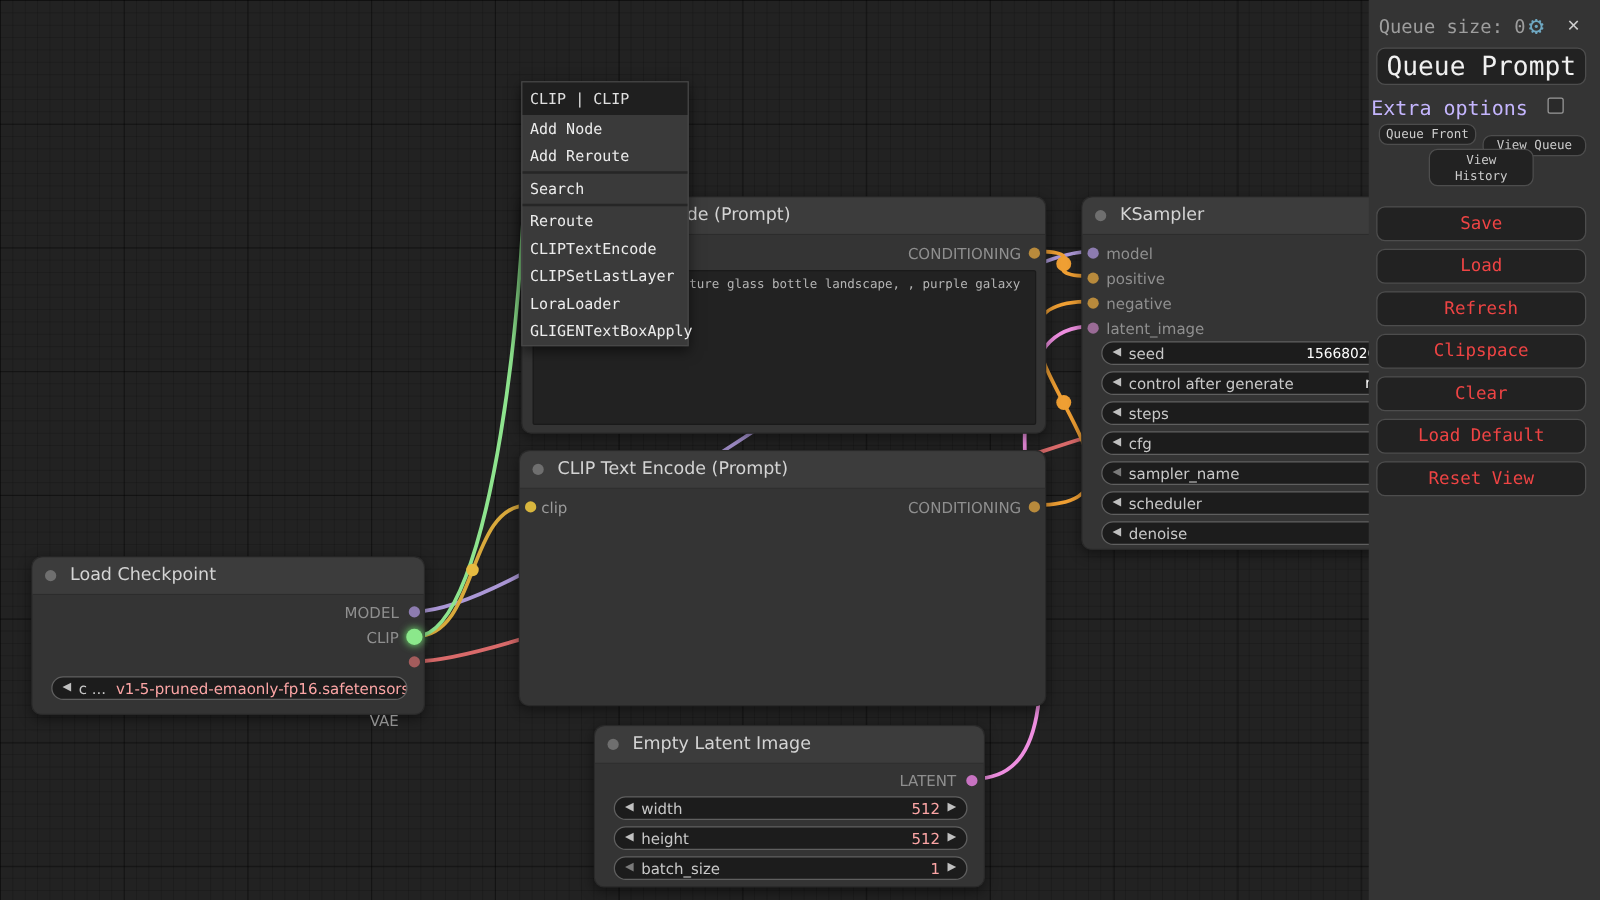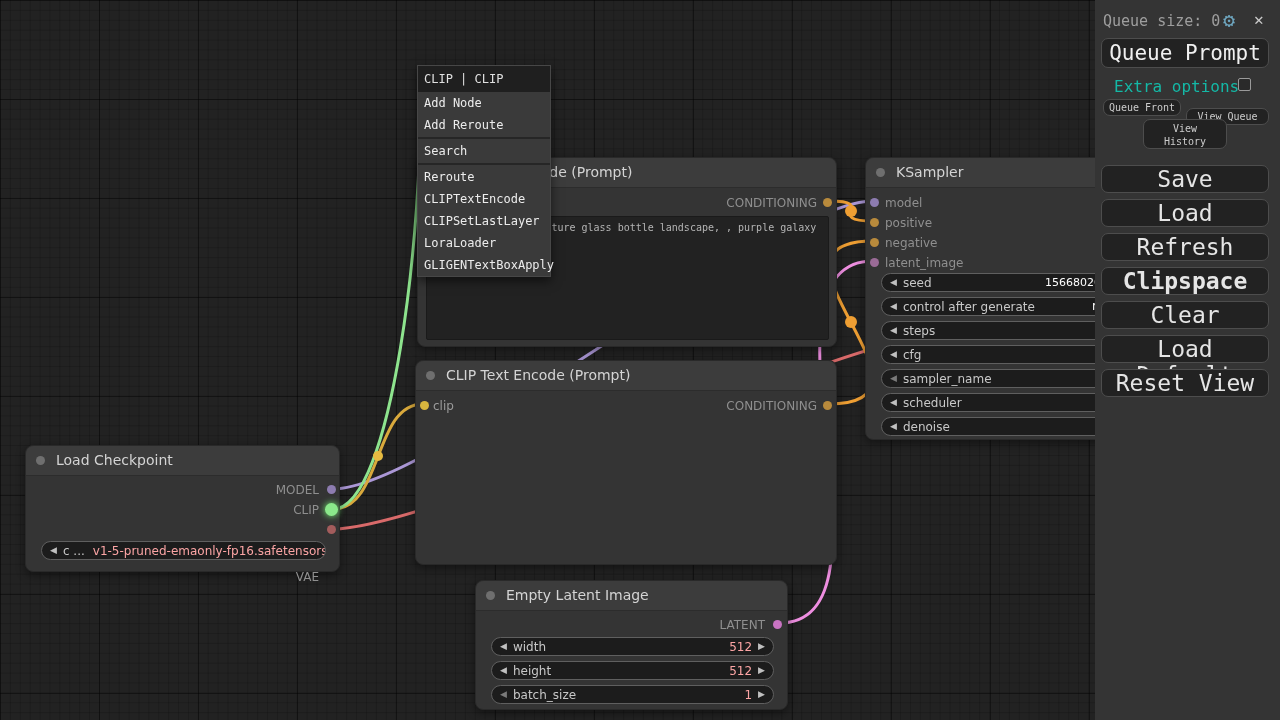--- a/index.html
+++ b/index.html
@@ -35,22 +35,22 @@
   #ctxmenu{position:absolute;left:417px;top:65px;width:134px;z-index:5;background:#3a3a3a;
     border:1px solid #474747;box-shadow:0 4px 10px rgba(0,0,0,.55);box-sizing:border-box;
     font-family:"DejaVu Sans Mono",monospace;font-size:12px;}
   .mhead{height:26px;line-height:26px;background:#1f1f1f;color:#e0e0e0;padding-left:6px;white-space:nowrap;}
   .mitem{height:22px;line-height:22px;color:#ececec;padding-left:6px;cursor:pointer;white-space:nowrap;}
   .msep{height:2px;background:#262626;margin:1px 0;}
   
   #sidebar{position:absolute;left:1095px;top:0;width:185px;height:720px;z-index:6;
     background:#343434;font-family:"DejaVu Sans Mono",monospace;box-sizing:border-box;}
   .sbtn{position:absolute;left:6px;width:168px;height:28px;background:#222222;
-    border:1px solid #4d4d4d;border-radius:7px;color:#e5e5e5;font-family:"DejaVu Sans Mono",monospace;
-    font-size:23px;text-align:center;line-height:26px;box-sizing:border-box;cursor:pointer;padding:0;}
+    border:1px solid #4d4d4d;border-radius:7px;color:#ef4444;font-family:"DejaVu Sans Mono",monospace;
+    font-size:14px;text-align:center;line-height:26px;box-sizing:border-box;cursor:pointer;padding:0;}
   .sbtn-sm{position:absolute;height:17px;background:#222222;border:1px solid #4d4d4d;border-radius:7px;
     color:#cccccc;font-family:"DejaVu Sans Mono",monospace;font-size:10px;line-height:15px;
     text-align:center;box-sizing:border-box;cursor:pointer;padding:0;}
 </style>
 </head>
 <body>
 
 <div id="stage">
 
   <svg id="wires" width="1280" height="720">
@@ -195,29 +195,29 @@
     <div class="mitem">GLIGENTextBoxApply</div>
   </div>
 
   <div id="sidebar">
     <div style="position:absolute;left:8px;top:12px;font-size:15px;color:#9e9e9e;">Queue size: 0</div>
     <div style="position:absolute;left:128px;top:8px;font-size:20px;line-height:24px;color:#6fa8c2;cursor:pointer;">⚙</div>
     <div style="position:absolute;left:159px;top:10px;font-size:16px;line-height:20px;color:#cccccc;cursor:pointer;">✕</div>
 
     <button class="sbtn" style="top:38px;height:30px;font-size:21px;line-height:28px;color:#f0f0f0;">Queue Prompt</button>
 
-    <div style="position:absolute;left:19px;top:77px;font-size:16px;color:#14b8a6;">Extra options</div>
+    <div style="position:absolute;left:2px;top:77px;font-size:16px;color:#c4b5fd;">Extra options</div>
     <span style="position:absolute;left:143px;top:78px;width:11px;height:11px;border:1.5px solid #9a9a9a;border-radius:2px;background:#2a2a2a;cursor:pointer;"></span>
 
     <button class="sbtn-sm" style="left:8px;top:99px;width:78px;">Queue Front</button>
     <button class="sbtn-sm" style="left:91px;top:108px;width:83px;">View Queue</button>
     <button class="sbtn-sm" style="left:48px;top:119px;width:84px;height:30px;white-space:normal;line-height:13px;padding:2px 14px;">View History</button>
 
     <button class="sbtn" style="top:165px;">Save</button>
     <button class="sbtn" style="top:199px;">Load</button>
     <button class="sbtn" style="top:233px;">Refresh</button>
-    <button class="sbtn" style="top:267px;font-weight:bold;">Clipspace</button>
+    <button class="sbtn" style="top:267px;">Clipspace</button>
     <button class="sbtn" style="top:335px;">Load Default</button>
     <button class="sbtn" style="top:301px;">Clear</button>
     <button class="sbtn" style="top:369px;">Reset View</button>
   </div>
 
 </div>
 
 </body></html>

